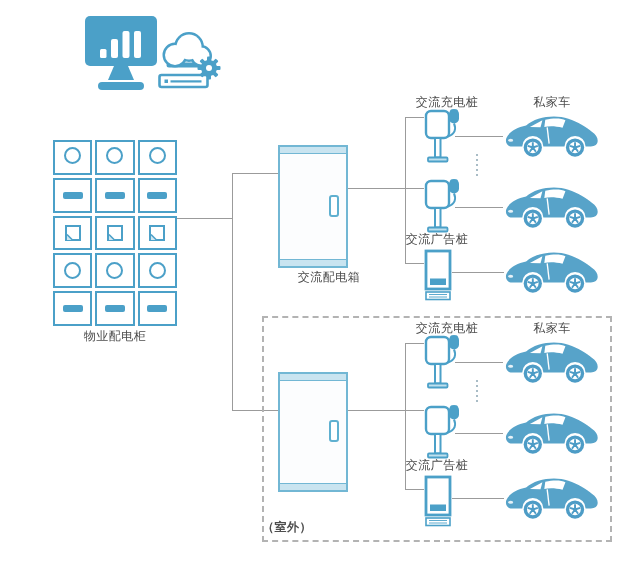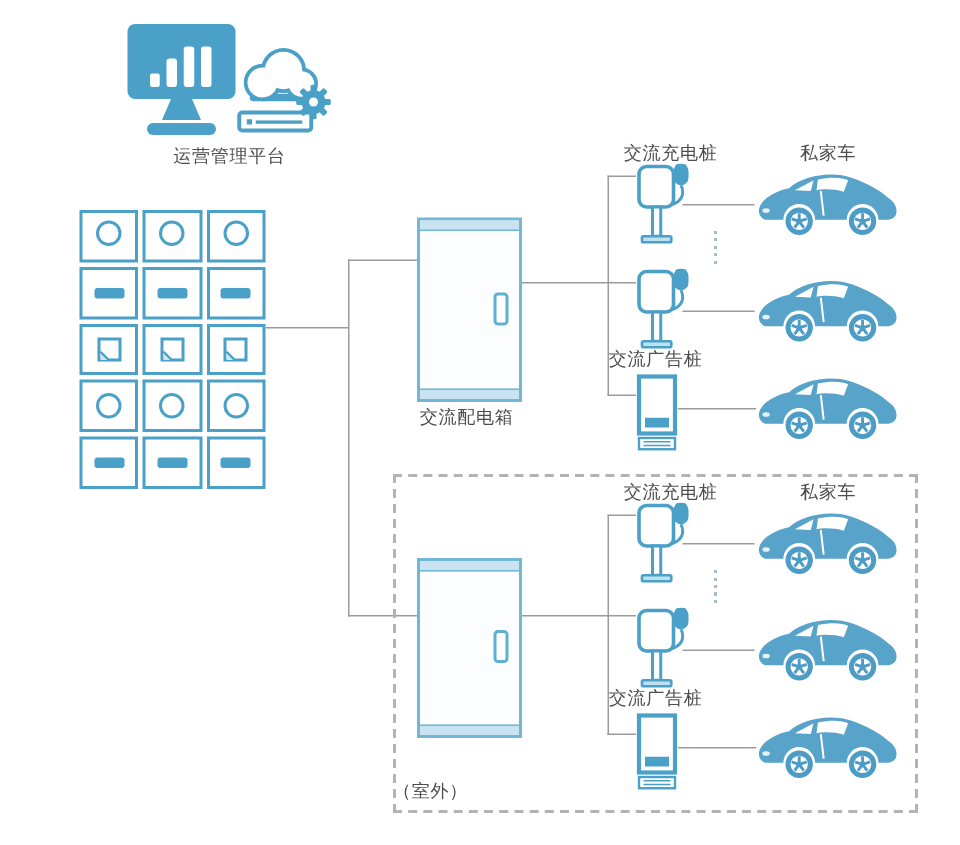--- a/index.html
+++ b/index.html
@@ -142,21 +142,20 @@
   <div class="hline" style="left:452px;top:498px;width:52px;"></div>
 
   <div class="dashed-box"></div>
 
   <svg class="icon" style="left:83px;top:14px;" width="78" height="82">
       <use href="#sym-monitor"></use>
     </svg>
   <svg class="icon" style="left:158px;top:28px;" width="64" height="62">
       <use href="#sym-cloud"></use>
     </svg>
-  <div class="lbl" style="left:88px;top:97px;width:130px;">运营管理平台</div>
 
   <div class="grid-cab">
     <div class="cell top">
         <div class="dot-circle"></div>
       </div>
     <div class="cell top">
         <div class="dot-circle"></div>
       </div>
     <div class="cell top">
         <div class="dot-circle"></div>
@@ -197,34 +196,35 @@
     <div class="cell">
         <div class="bar"></div>
       </div>
     <div class="cell">
         <div class="bar"></div>
       </div>
     <div class="cell">
         <div class="bar"></div>
       </div>
   </div>
+  <div class="lbl" style="left:53px;top:329px;width:124px;">物业配电柜</div>
 
   <div class="cabinet" style="left:278px;top:145px;height:123px;">
     <div class="cab-strip-top"></div>
     <div class="cab-strip-bottom"></div>
     <div class="handle"></div>
   </div>
-  <div class="lbl" style="left:251px;top:271px;width:120px;">交流配电箱</div>
+  <div class="lbl" style="left:269px;top:271px;width:120px;font-family:Liberation Mono, monospace;">交流配电箱</div>
 
   <div class="cabinet" style="left:278px;top:372px;height:120px;">
     <div class="cab-strip-top"></div>
     <div class="cab-strip-bottom"></div>
     <div class="handle"></div>
   </div>
-  <div class="lbl" style="left:262px;top:520px;">（室外）</div>
+  <div class="lbl" style="left:262px;top:520px;font-weight:bold;">（室外）</div>
 
   <div class="lbl" style="left:404px;top:95px;width:86px;">交流充电桩</div>
   <div class="lbl" style="left:512px;top:95px;width:80px;">私家车</div>
   <svg class="icon" style="left:424px;top:109px;" width="40" height="54">
       <use href="#sym-pile"></use>
     </svg>
   <svg class="icon" style="left:503px;top:112px;" width="98" height="48">
       <use href="#sym-car"></use>
     </svg>
   <div class="vdots" style="left:476px;top:154px;"></div>

